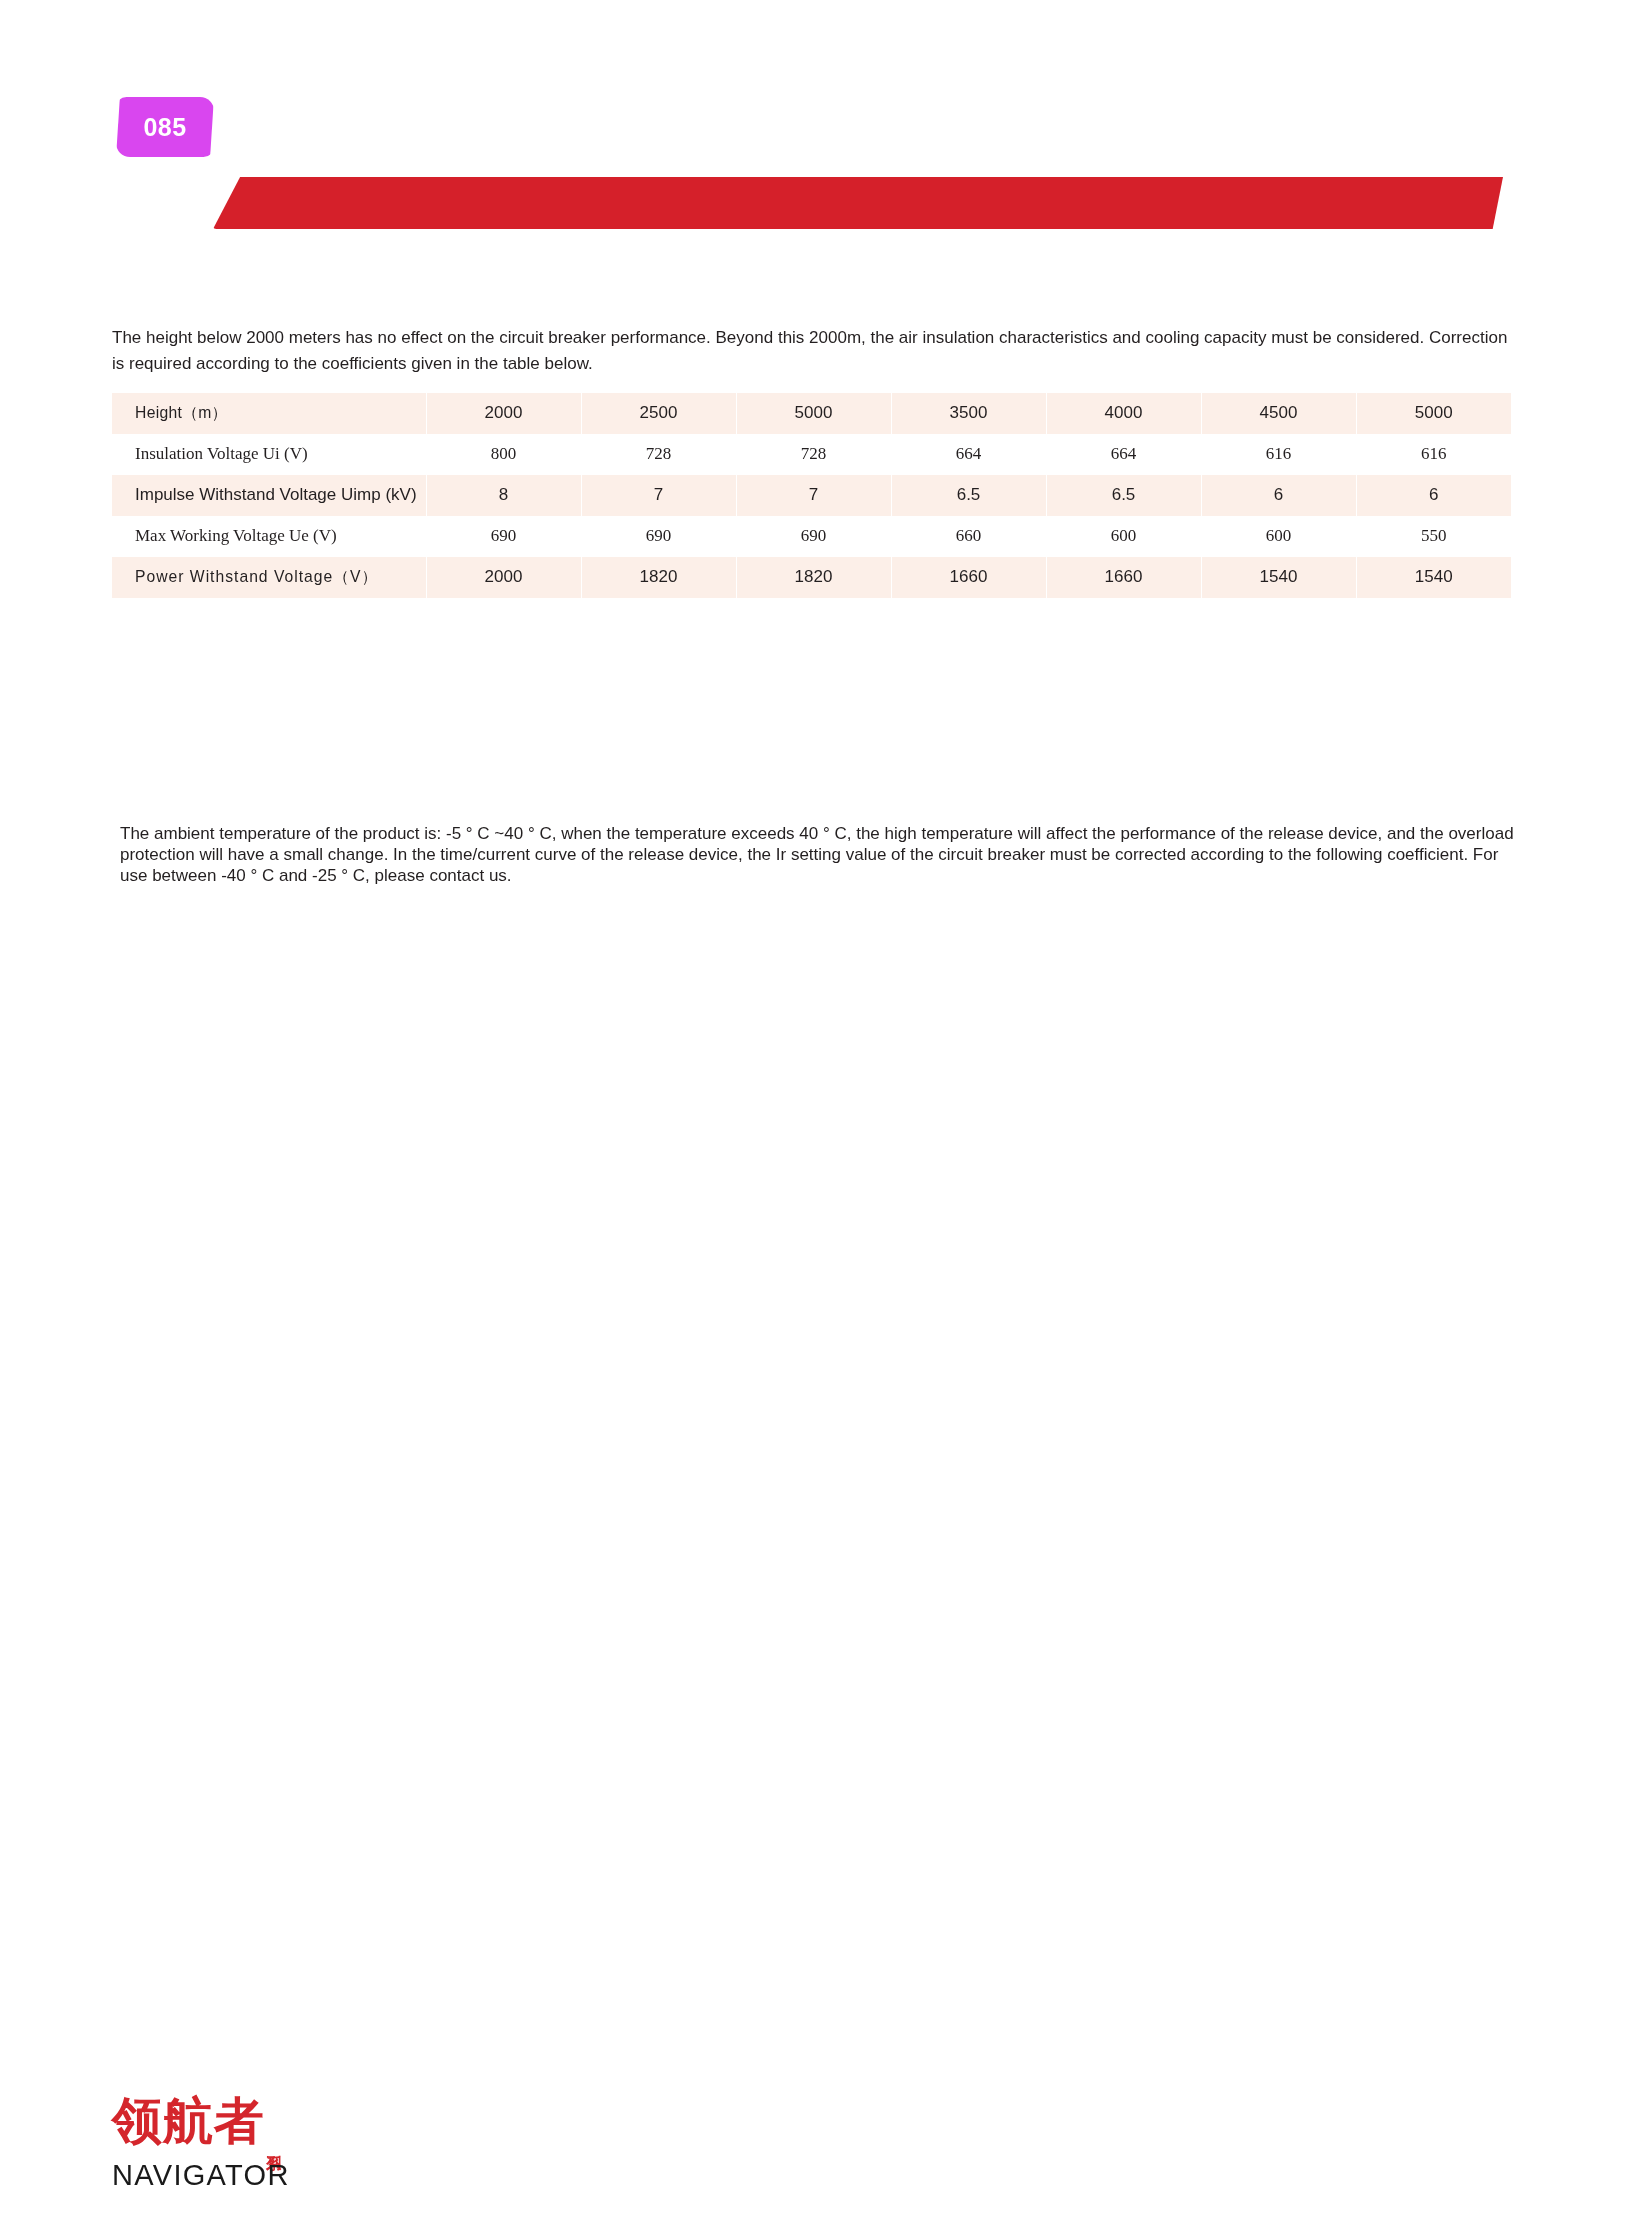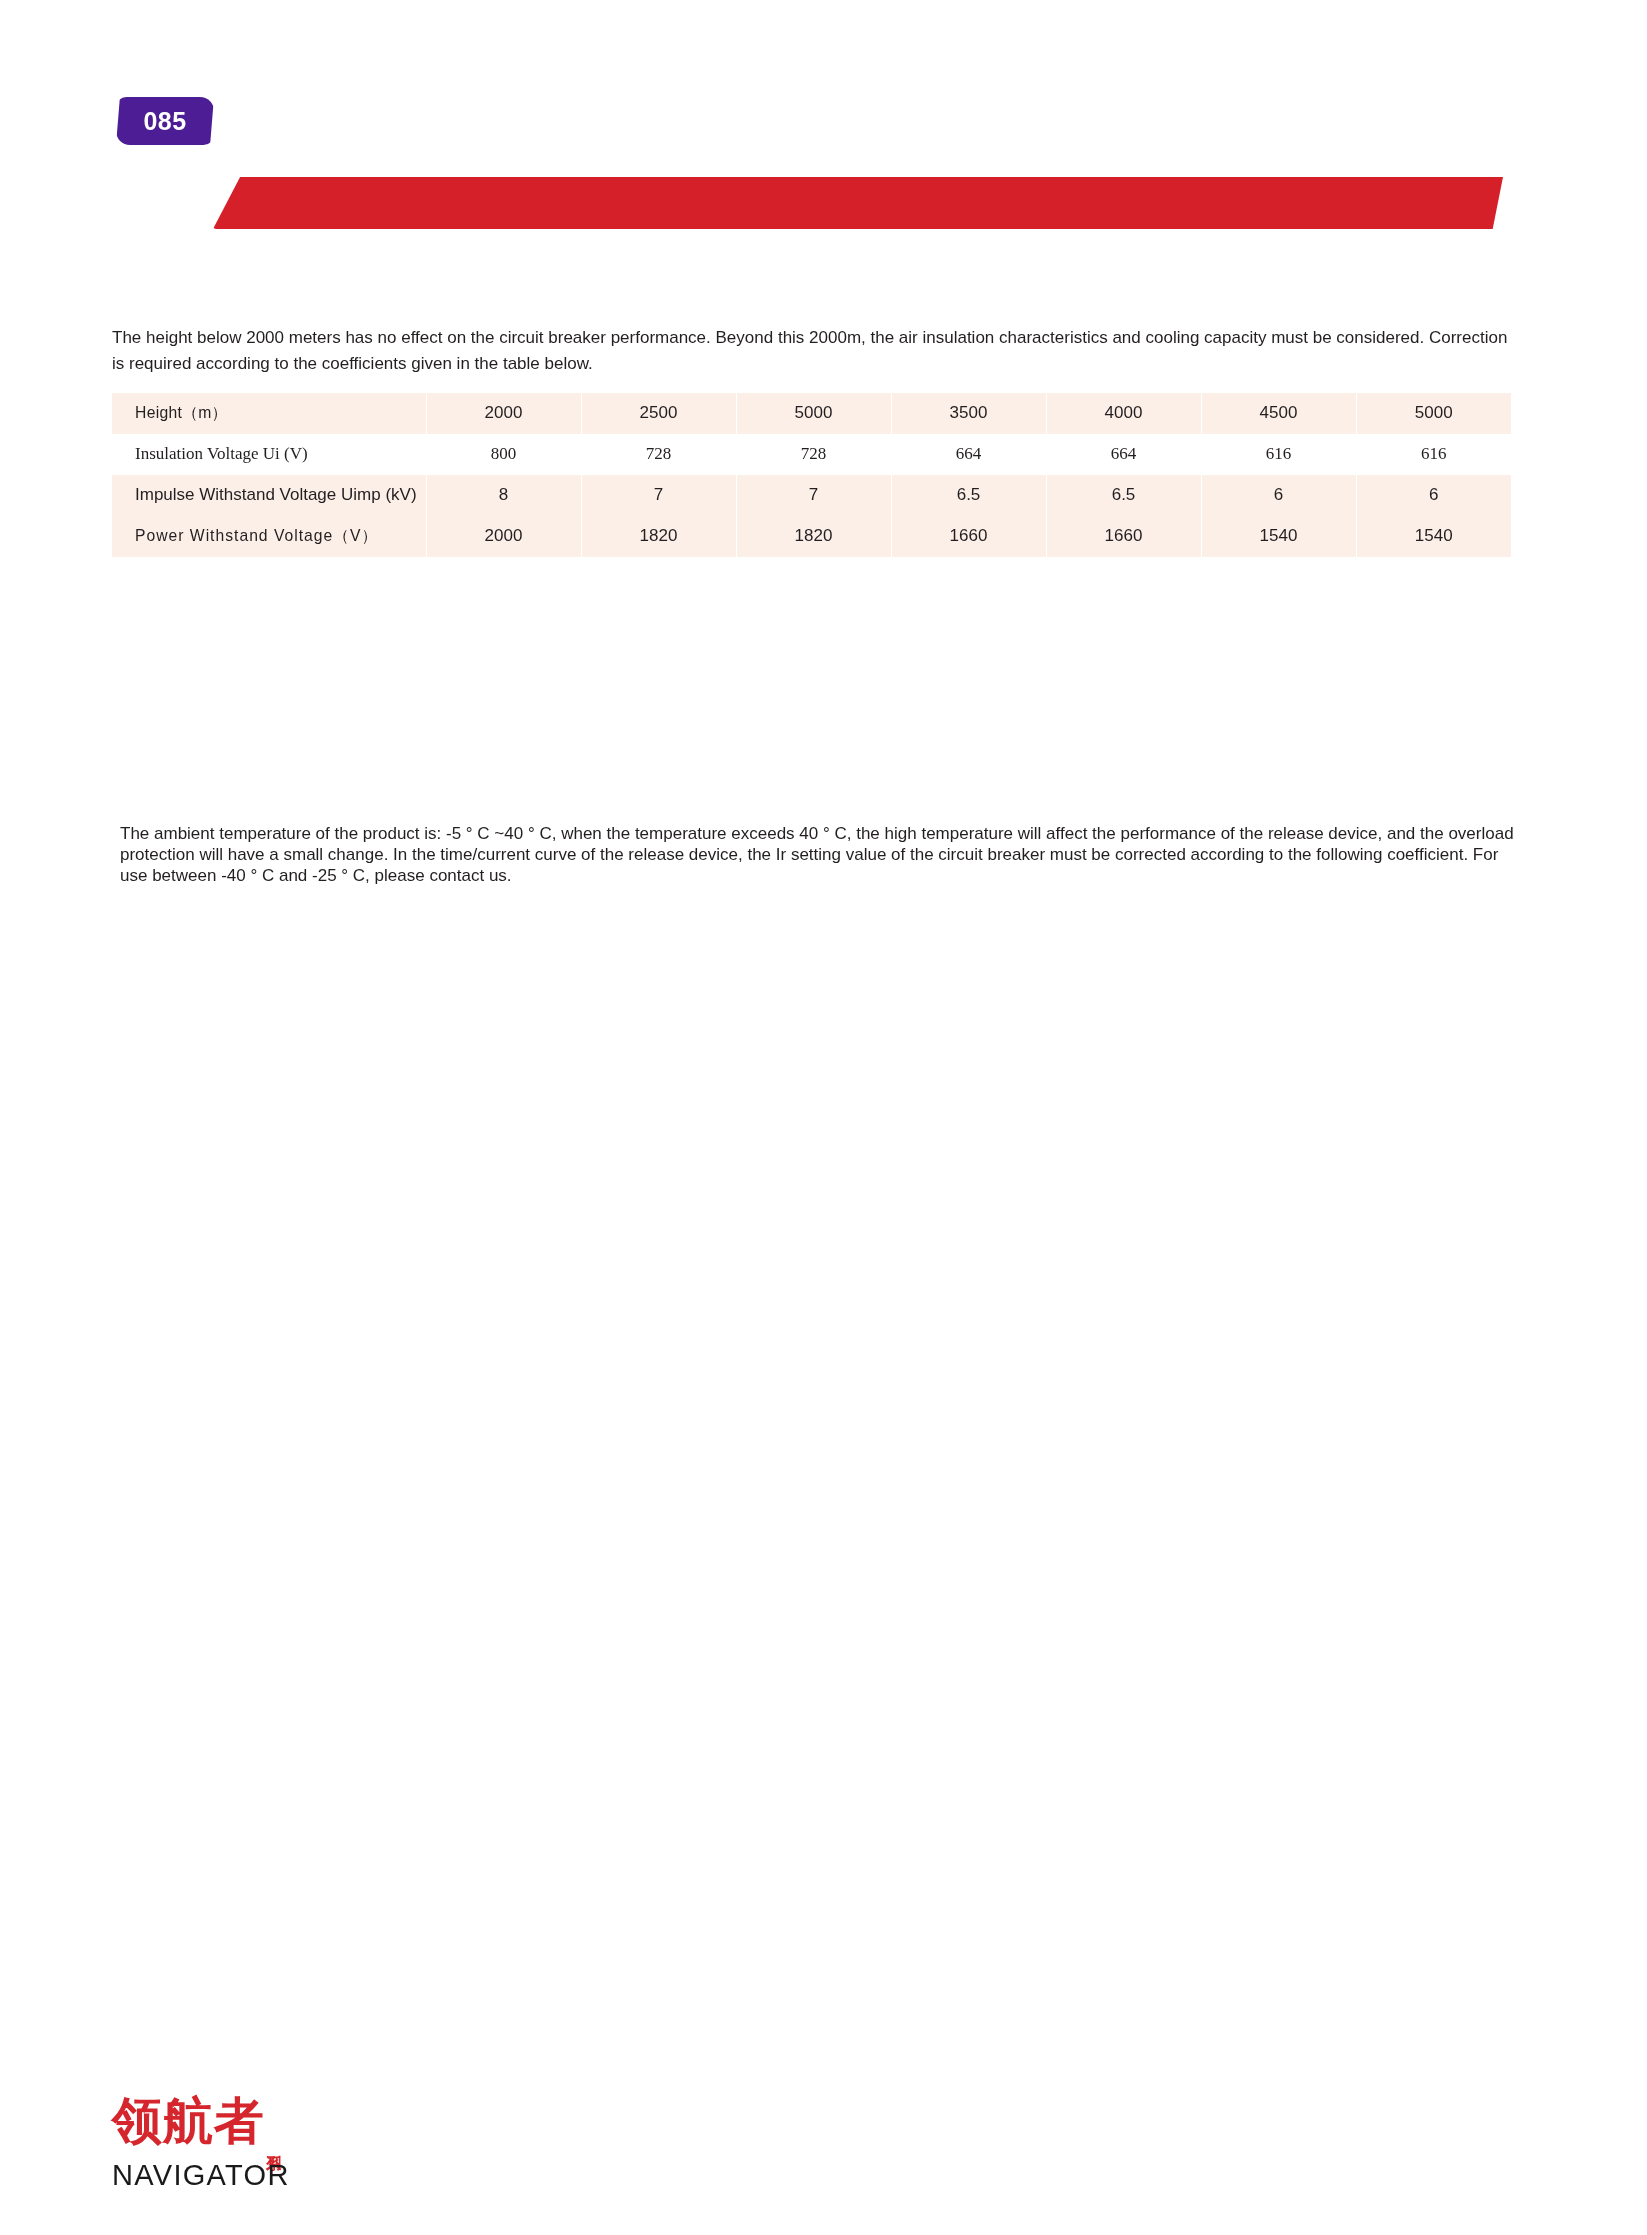--- a/index.html
+++ b/index.html
@@ -25,22 +25,22 @@
     left: 0;
     top: 83px;
     width: 1647px;
     height: 68px;
   }
   .page-badge {
     position: absolute;
     left: 116px;
     top: 97px;
     width: 98px;
-    height: 48px;
-    background: #4c1d95;
+    height: 60px;
+    background: #d946ef;
     border-radius: 10.5px 14px 10.5px 14px;
     -webkit-clip-path: polygon(4% 0, 100% 0, 96% 100%, 0% 100%);
     clip-path: polygon(4% 0, 100% 0, 96% 100%, 0% 100%);
     display: flex;
     align-items: center;
     justify-content: center;
   }
   .page-badge-text {
     color: #ffffff;
     font-size: 25px;
@@ -247,20 +247,30 @@
           <td class="cell-label">Impulse Withstand Voltage Uimp (kV)</td>
           <td class="cell-value">8</td>
           <td class="cell-value">7</td>
           <td class="cell-value">7</td>
           <td class="cell-value">6.5</td>
           <td class="cell-value">6.5</td>
           <td class="cell-value">6</td>
           <td class="cell-value">6</td>
         </tr>
 
+        <tr class="row-plain">
+          <td class="cell-label">Max Working Voltage Ue (V)</td>
+          <td class="cell-value">690</td>
+          <td class="cell-value">690</td>
+          <td class="cell-value">690</td>
+          <td class="cell-value">660</td>
+          <td class="cell-value">600</td>
+          <td class="cell-value">600</td>
+          <td class="cell-value">550</td>
+        </tr>
 
         <tr class="row-shaded">
           <td class="cell-label">
             <span class="label-spaced">Power Withstand Voltage（V）</span>
           </td>
           <td class="cell-value">2000</td>
           <td class="cell-value">1820</td>
           <td class="cell-value">1820</td>
           <td class="cell-value">1660</td>
           <td class="cell-value">1660</td>

